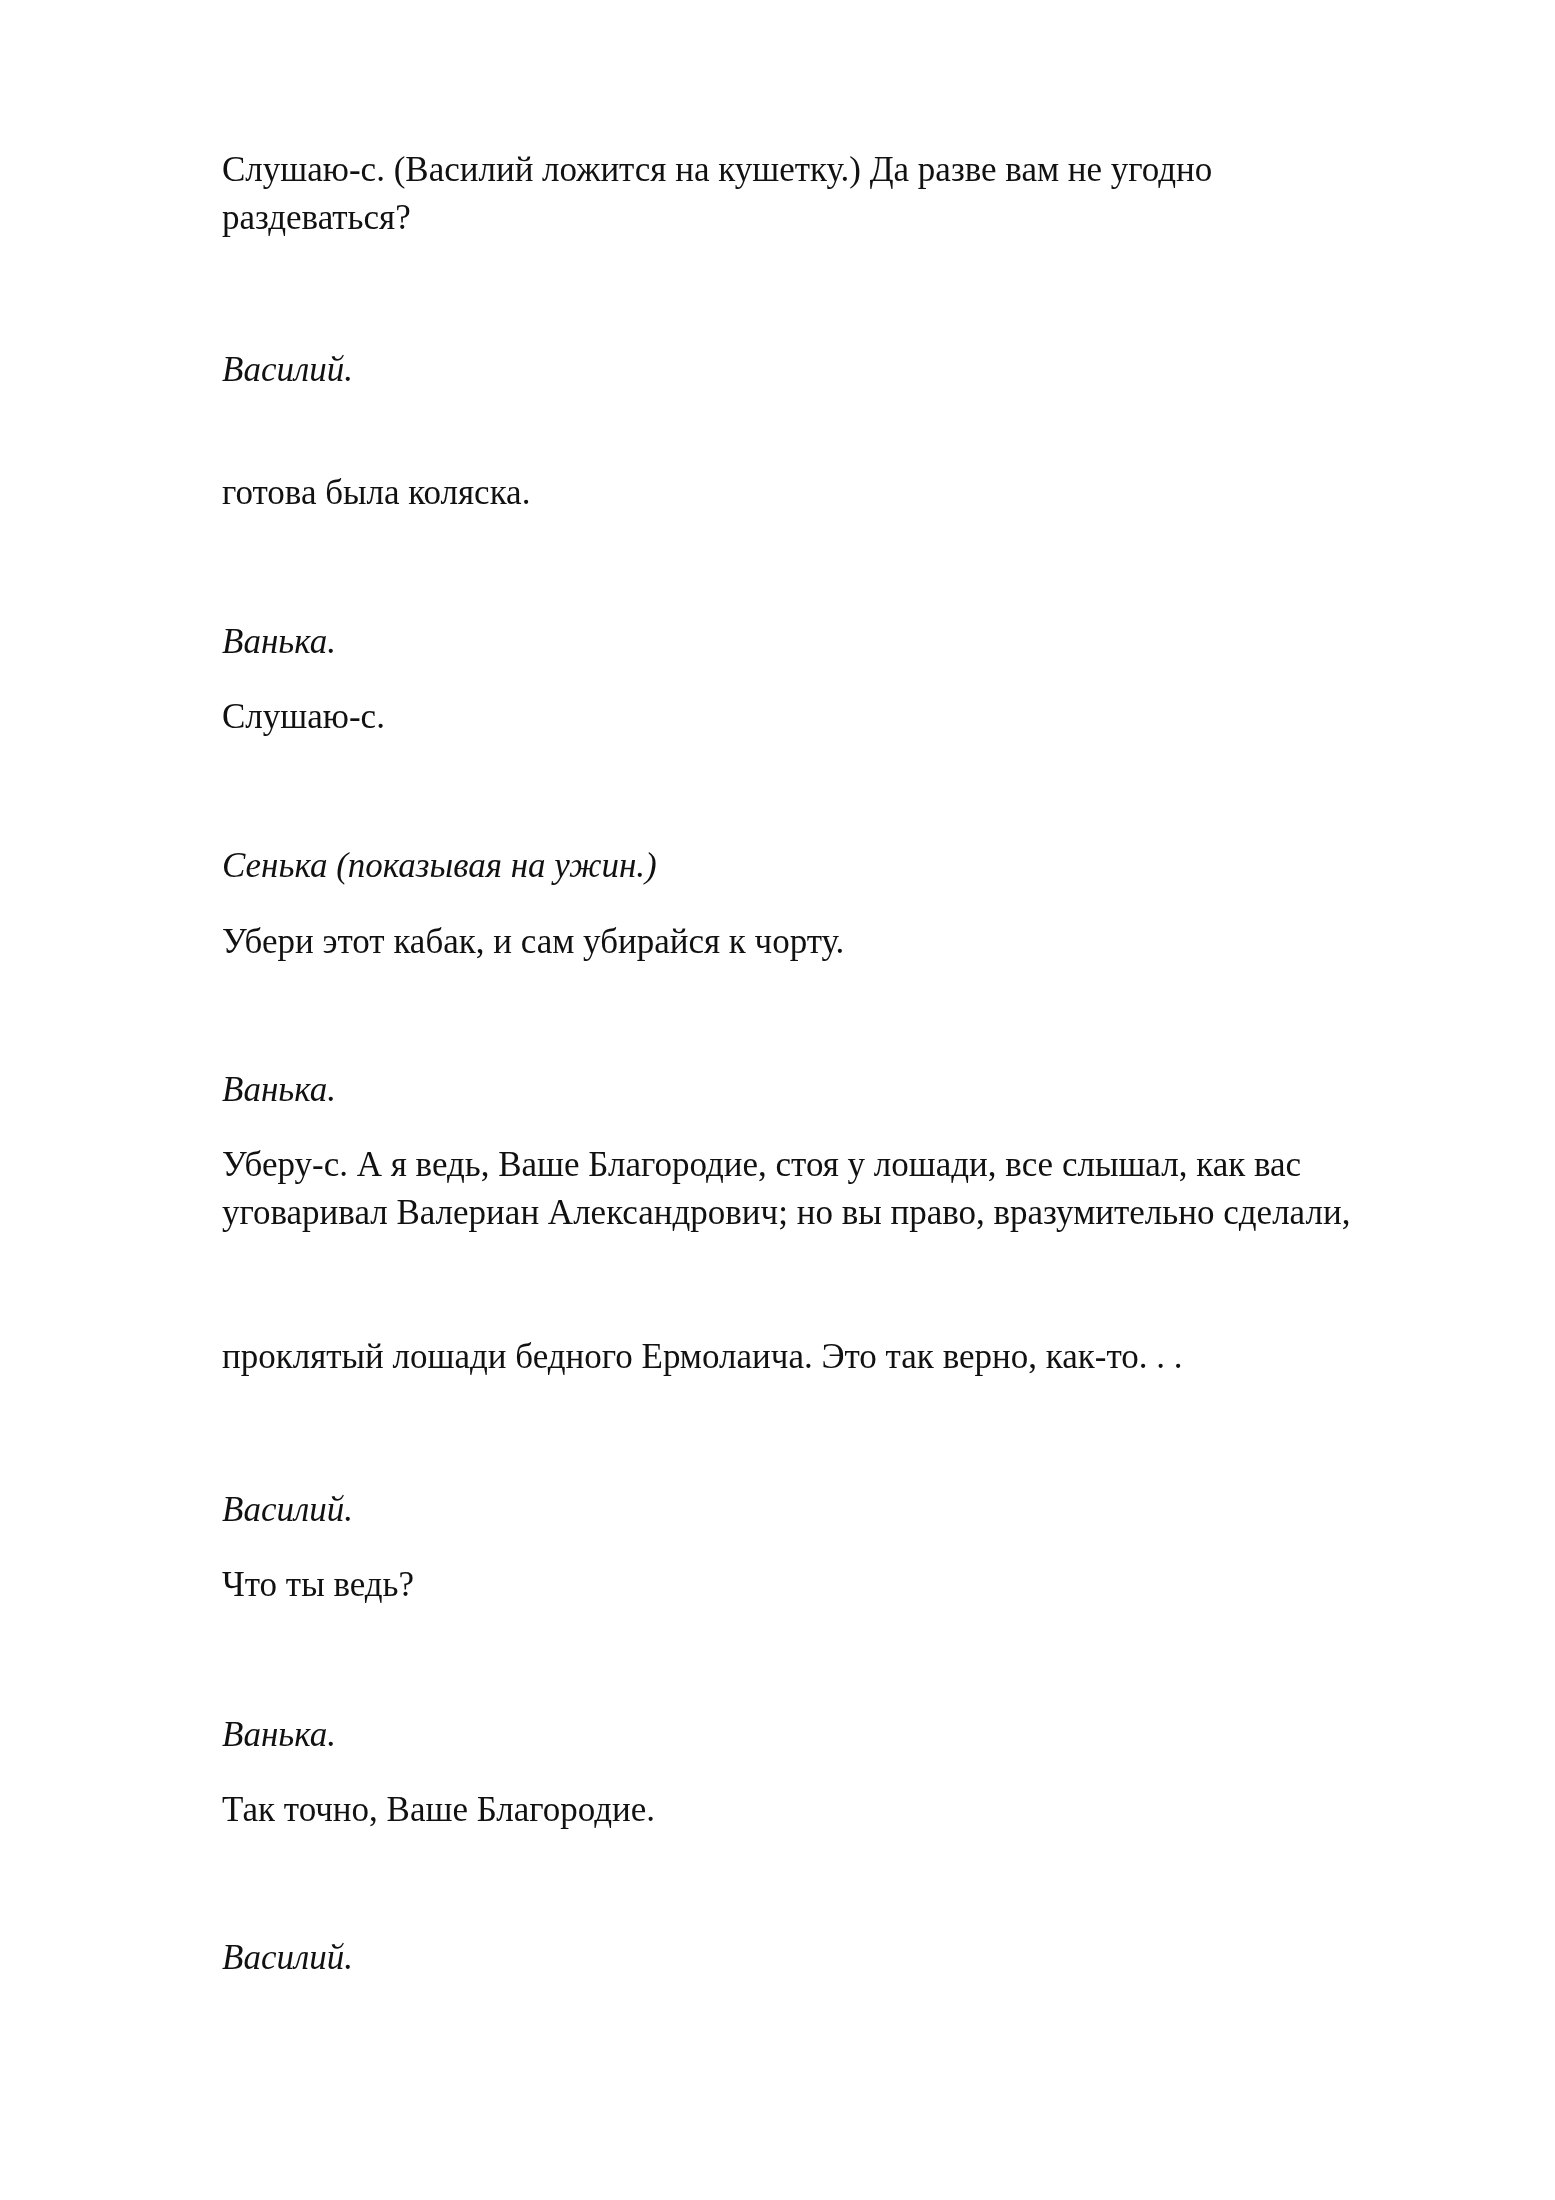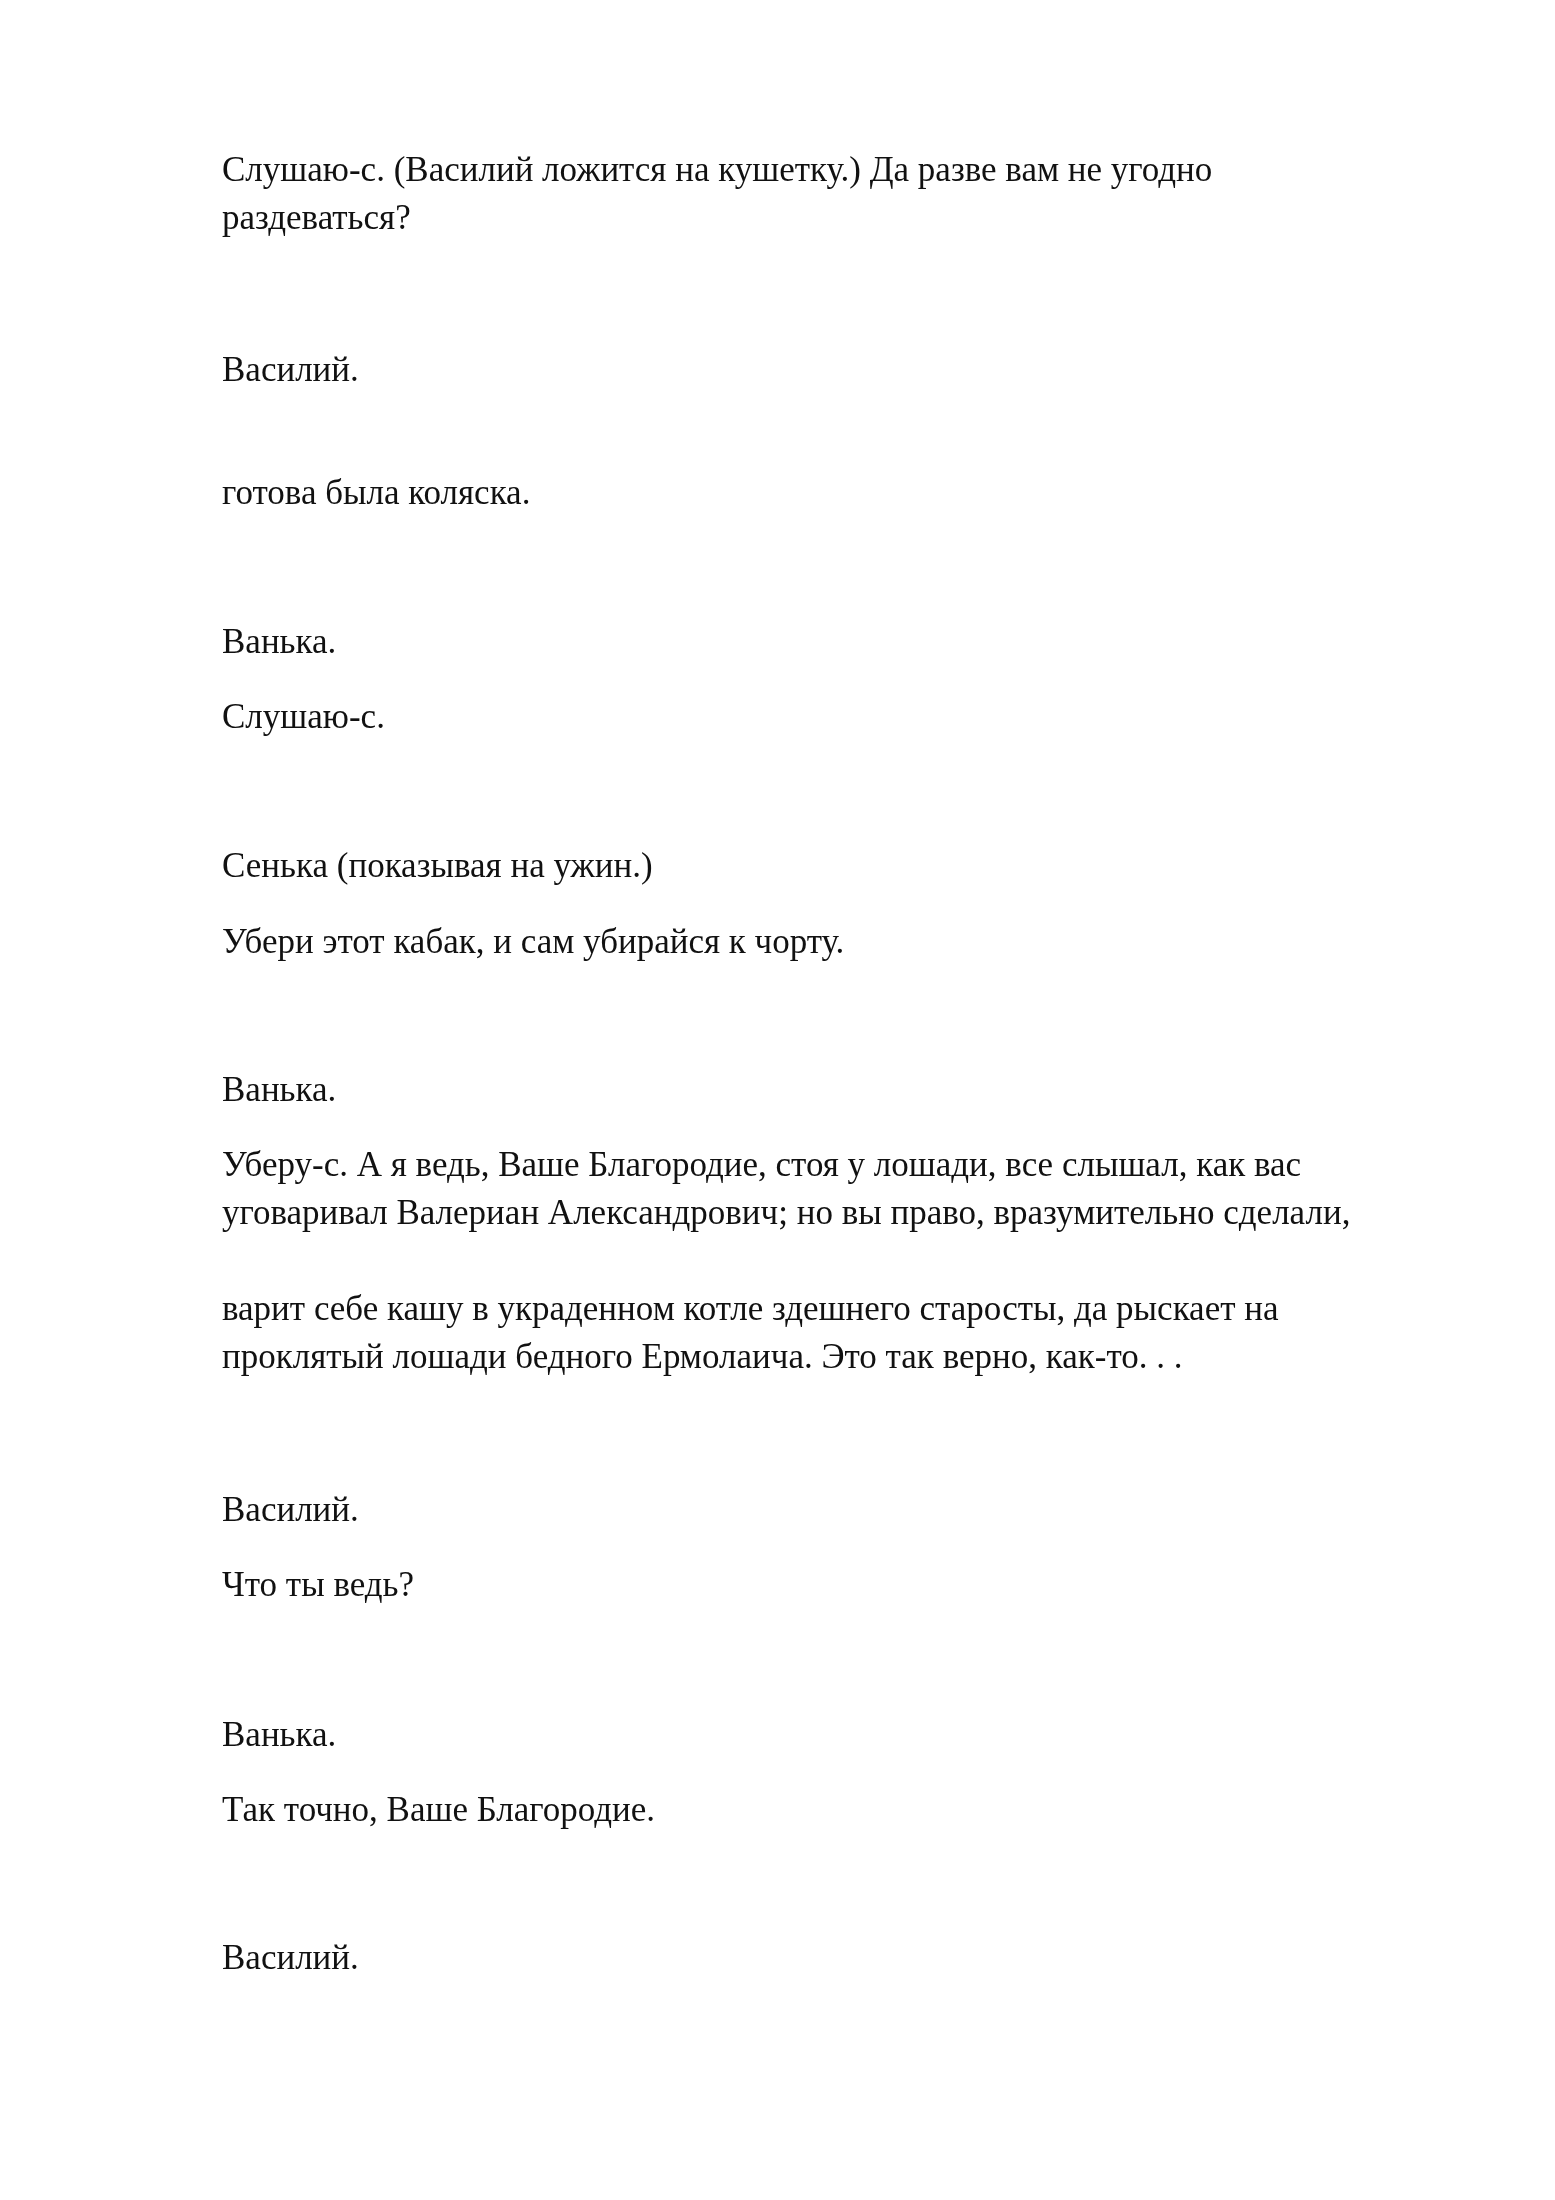--- a/index.html
+++ b/index.html
@@ -24,20 +24,21 @@
     }
     .line {
       position: absolute;
       left: 222px;
       font-size: 35px;
       line-height: 48px;
       white-space: nowrap;
       margin: 0;
     }
     .speaker {
+      font-style: italic;
     }
   </style>
 </head>
 <body>
 
 <div class="page">
   <p class="line" style="top:146px">Слушаю-с. (Василий ложится на кушетку.) Да разве вам не угодно</p>
   <p class="line" style="top:194px">раздеваться?</p>
 
   <p class="line speaker" style="top:346px">Василий.</p>
@@ -45,21 +46,20 @@
 
   <p class="line speaker" style="top:618px">Ванька.</p>
   <p class="line" style="top:693px">Слушаю-с.</p>
 
   <p class="line speaker" style="top:842px">Сенька (показывая на ужин.)</p>
   <p class="line" style="top:918px">Убери этот кабак, и сам убирайся к чорту.</p>
 
   <p class="line speaker" style="top:1066px">Ванька.</p>
   <p class="line" style="top:1141px">Уберу-с. А я ведь, Ваше Благородие, стоя у лошади, все слышал, как вас</p>
   <p class="line" style="top:1189px">уговаривал Валериан Александрович; но вы право, вразумительно сделали,</p>
-  <p class="line" style="top:1285px">варит себе кашу в украденном котле здешнего старосты, да рыскает на</p>
   <p class="line" style="top:1333px">проклятый лошади бедного Ермолаича. Это так верно, как-то. . .</p>
 
   <p class="line speaker" style="top:1486px">Василий.</p>
   <p class="line" style="top:1561px">Что ты ведь?</p>
 
   <p class="line speaker" style="top:1711px">Ванька.</p>
   <p class="line" style="top:1786px">Так точно, Ваше Благородие.</p>
 
   <p class="line speaker" style="top:1934px">Василий.</p>
 </div>

